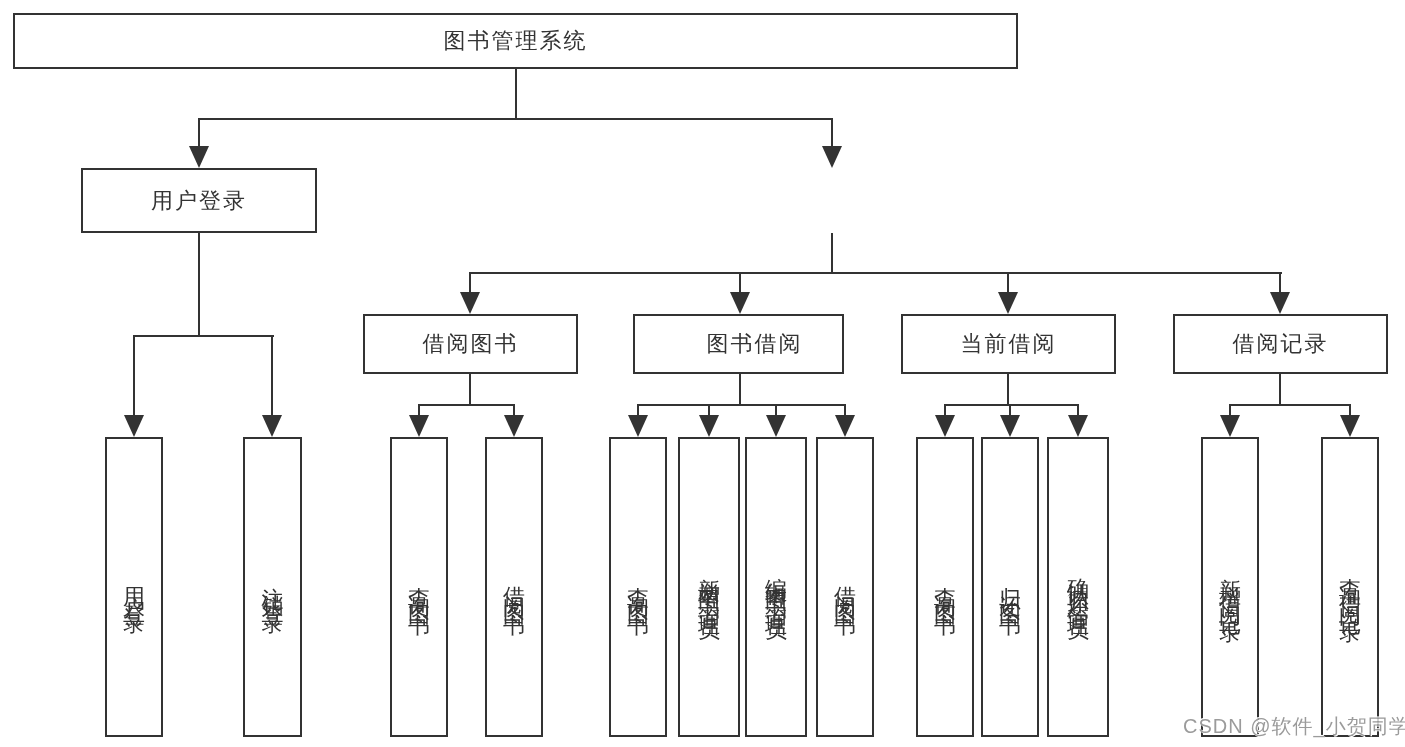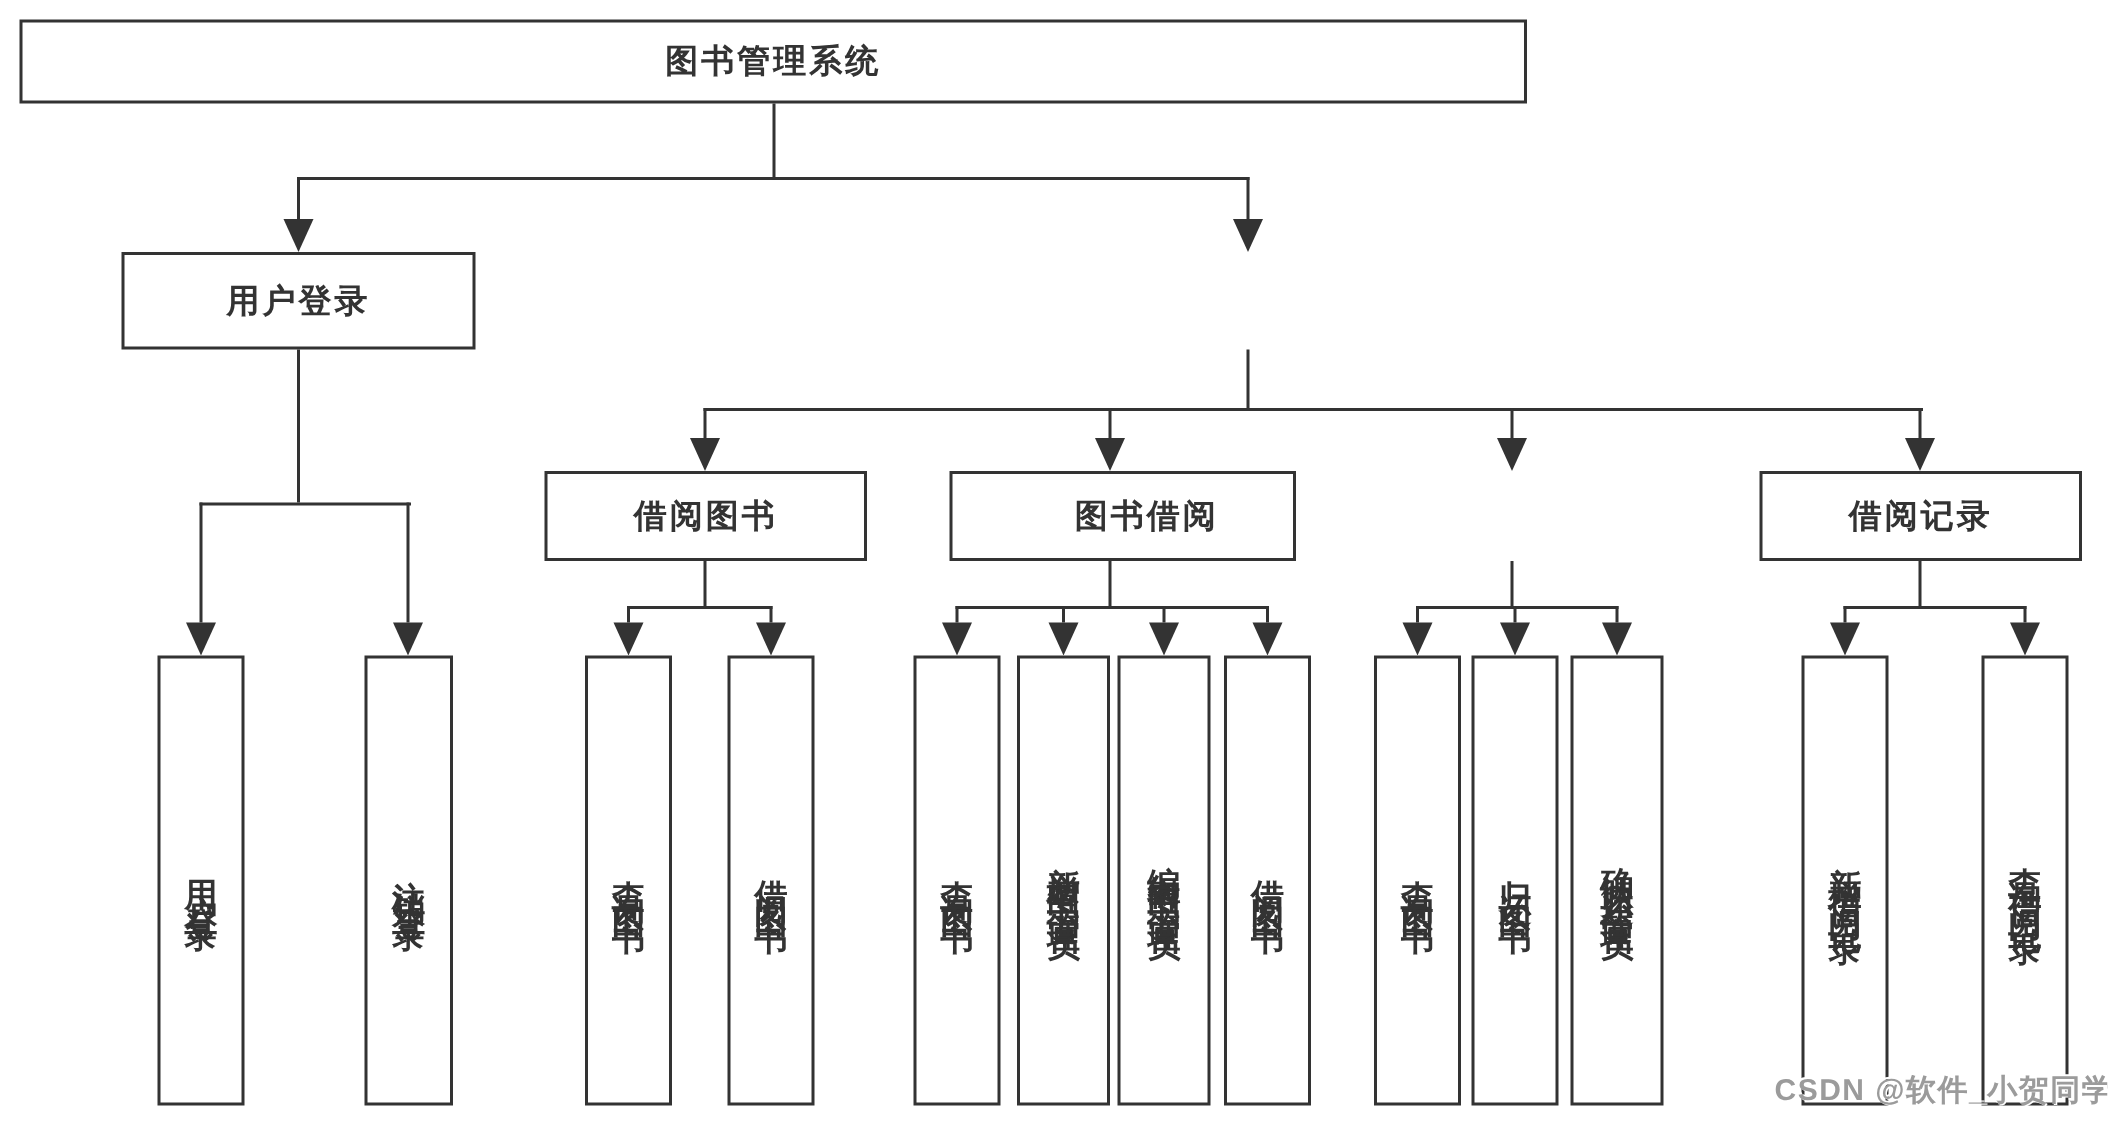--- a/index.html
+++ b/index.html
@@ -7,21 +7,20 @@
     padding: 0;
     background: #ffffff;
     font-family: "Liberation Sans", "DejaVu Sans", sans-serif;
   }
   #canvas {
     position: relative;
     width: 1405px;
     height: 747px;
     background: #ffffff;
     overflow: hidden;
-    font-weight: bold;
   }
   
   .box {
     position: absolute;
     box-sizing: border-box;
     border: 2px solid #333333;
     background: #ffffff;
     color: #333333;
     display: flex;
     align-items: center;
@@ -108,22 +107,25 @@
   <div class="ln" style="left:739px; top:272px; width:2px; height:20px;"></div>
   <div class="arr" style="left:730px; top:292px;"></div>
   <div class="ln" style="left:1007px; top:272px; width:2px; height:20px;"></div>
   <div class="arr" style="left:998px; top:292px;"></div>
   <div class="ln" style="left:1279px; top:272px; width:2px; height:20px;"></div>
   <div class="arr" style="left:1270px; top:292px;"></div>
 
   <div class="box" style="left:363px; top:314px; width:215px; height:60px;">
     <span>借阅图书</span>
   </div>
-  <div class="box" style="left:633px; top:314px; width:231px; height:60px;padding-left:32px;">
+  <div class="box" style="left:633px; top:314px; width:211px; height:60px;padding-left:32px;">
     <span>图书借阅</span>
+  </div>
+  <div class="box" style="left:901px; top:314px; width:215px; height:60px;">
+    <span>当前借阅</span>
   </div>
   <div class="box" style="left:1173px; top:314px; width:215px; height:60px;">
     <span>借阅记录</span>
   </div>
 
   <div class="ln" style="left:469px; top:374px; width:2px; height:30px;"></div>
   <div class="ln" style="left:418px; top:404px; width:97px; height:2px;"></div>
   <div class="ln" style="left:418px; top:404px; width:2px; height:11px;"></div>
   <div class="arr" style="left:409px; top:415px;"></div>
   <div class="ln" style="left:513px; top:404px; width:2px; height:11px;"></div>

